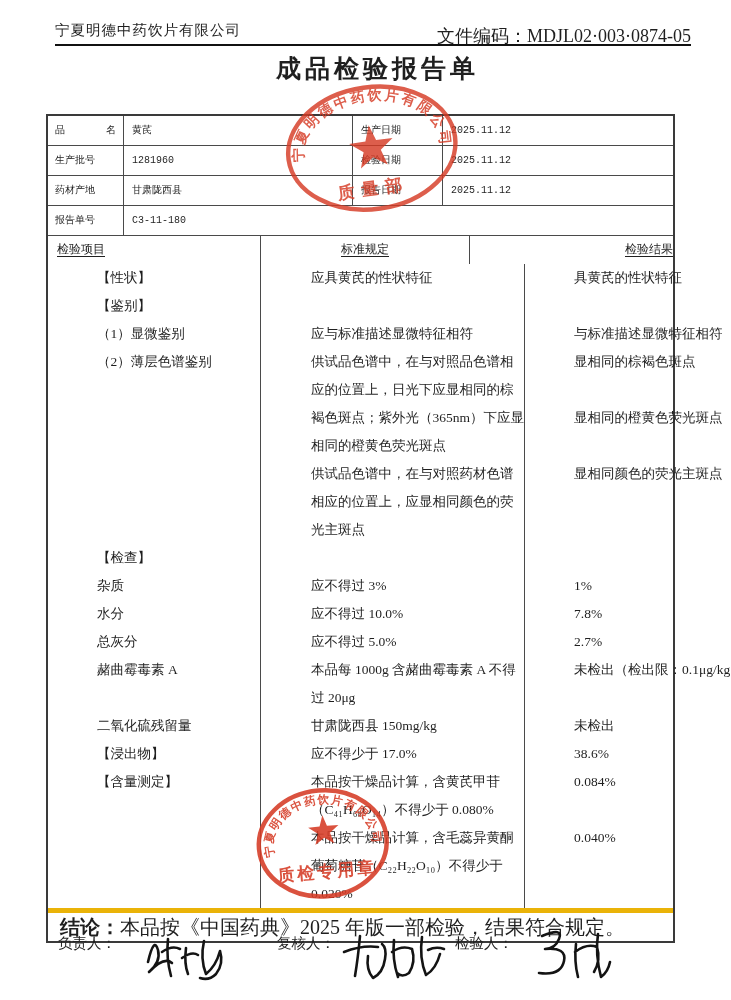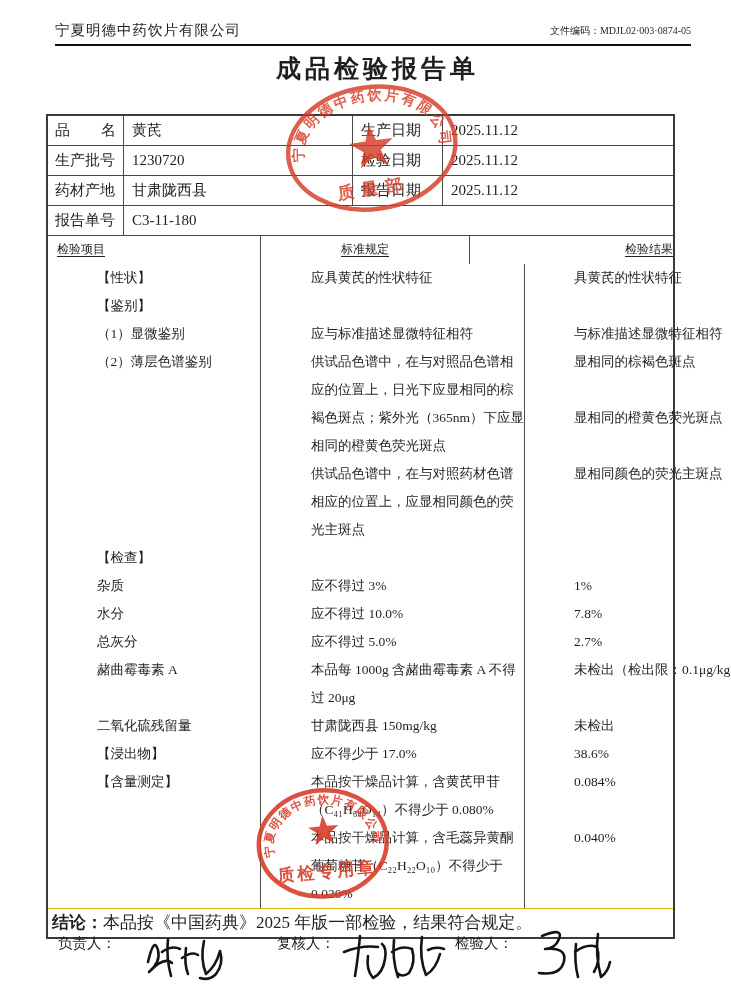--- a/index.html
+++ b/index.html
@@ -4,49 +4,49 @@
 <style>
   html,body{margin:0;padding:0;}
   body{
     width:731px;height:1000px;position:relative;background:#ffffff;
     font-family:"Liberation Serif","DejaVu Serif",serif;color:#1f1f1f;
     overflow:hidden;
   }
   .abs{position:absolute;}
   
   .company{left:55px;top:21px;font-size:14.5px;letter-spacing:1px;}
-  .doccode{right:40px;top:24px;font-size:10px;}
+  .doccode{right:40px;top:24px;font-size:18px;}
   .toprule{left:55px;top:44px;width:636px;height:2px;background:#111;}
   .title{left:12px;top:52px;width:731px;text-align:center;font-size:25px;font-weight:bold;letter-spacing:4px;}
   
   .report{left:46px;top:114px;width:629px;border:2px solid #3a3a3a;box-sizing:border-box;background:transparent;}
   .igrid{display:grid;grid-template-columns:75px 229px 90px 231px;}
   .igrid4{display:grid;grid-template-columns:75px 550px;}
-  .icell{height:29px;line-height:29px;font-size:15px;box-sizing:border-box;white-space:nowrap;overflow:visible;}
+  .icell{height:29px;line-height:29px;font-size:10px;box-sizing:border-box;white-space:nowrap;overflow:visible;font-family:Liberation Mono, monospace;}
   .icell.lab{padding:0 7px;}
   .icell.jus{text-align:justify;text-align-last:justify;}
   .icell.val{padding-left:8px;border-left:1px solid #4a4a4a;}
   .rowline{border-top:1px solid #4a4a4a;}
   
   .shead{display:flex;border-top:1px solid #4a4a4a;height:28px;line-height:26px;font-size:12px;}
   .shead .c1{flex:0 0 212px;padding-left:9px;box-sizing:border-box;}
   .shead .c2{flex:0 0 209px;text-align:center;border-left:1px solid #4a4a4a;box-sizing:border-box;}
   .shead .c3{flex:1;text-align:right;border-left:1px solid #4a4a4a;box-sizing:border-box;}
   .shead span{text-decoration:underline;text-underline-offset:3px;}
   
   .bwrap{display:flex;}
   .bcol{flex:0 0 212px;box-sizing:border-box;padding-left:40px;}
   .bcol.std{flex:0 0 209px;border-left:1px solid #4a4a4a;}
   .bcol.res{flex:1;border-left:1px solid #4a4a4a;}
   .bline{height:28px;line-height:28px;font-size:13.5px;white-space:nowrap;overflow:visible;}
   .bcol.item .bline{padding-left:9px;}
   .bcol.std .bline{padding-left:10px;}
   .bcol.res .bline{padding-left:9px;}
   
-  .concl{border-top:1px solid #eab308;height:28px;line-height:28px;font-size:17px;padding-left:4px;white-space:nowrap;}
+  .concl{border-top:5px solid #eab308;height:28px;line-height:28px;font-size:20px;padding-left:12px;white-space:nowrap;}
   .concl b{font-weight:bold;}
   
   .signers{left:46px;top:934px;width:640px;font-size:14.5px;}
   .signers .slab{position:absolute;top:0;white-space:nowrap;}
   .lab-resp{left:12px;} .lab-rev{left:231px;} .lab-insp{left:409px;}
   .sigsvg{position:absolute;}
   .sig1{left:90px;top:-8px;} .sig2{left:290px;top:-12px;} .sig3{left:482px;top:-12px;}
   .sigsvg path{fill:none;stroke:#141414;stroke-width:2.6;stroke-linecap:round;stroke-linejoin:round;}
   
   .seal{pointer-events:none;}
@@ -67,21 +67,21 @@
 <div class="abs report">
 
   <div class="igrid">
     <div class="icell lab jus">品名</div>
     <div class="icell val">黄芪</div>
     <div class="icell lab val">生产日期</div>
     <div class="icell val">2025.11.12</div>
   </div>
   <div class="igrid rowline">
     <div class="icell lab">生产批号</div>
-    <div class="icell val">1230720</div>
+    <div class="icell val">1281960</div>
     <div class="icell lab val">检验日期</div>
     <div class="icell val">2025.11.12</div>
   </div>
   <div class="igrid rowline">
     <div class="icell lab">药材产地</div>
     <div class="icell val">甘肃陇西县</div>
     <div class="icell lab val">报告日期</div>
     <div class="icell val">2025.11.12</div>
   </div>
   <div class="igrid4 rowline">

